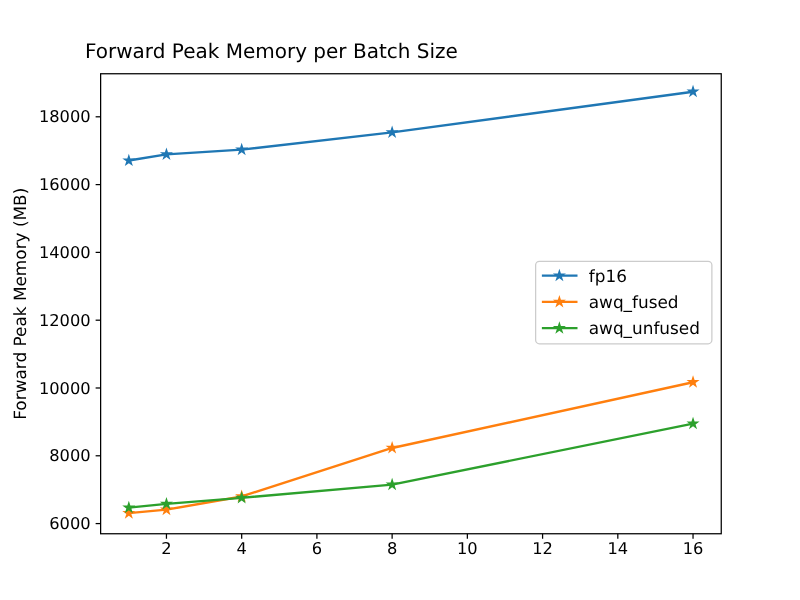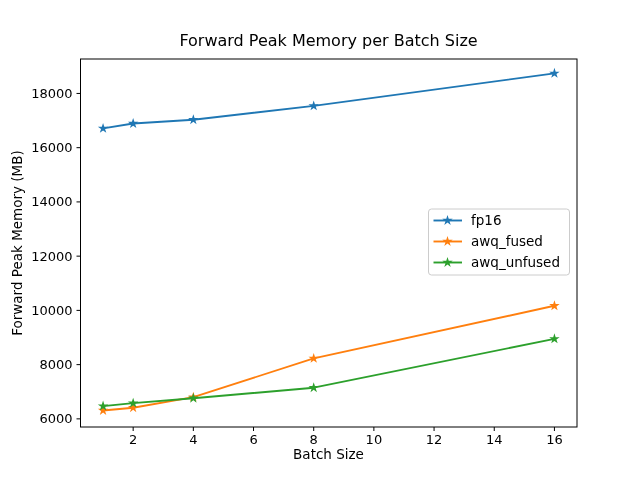--- a/index.html
+++ b/index.html
@@ -15,24 +15,23 @@
     background: #ffffff;
     overflow: hidden;
   }
   .figure svg {
     position: absolute;
     left: 0;
     top: 0;
   }
   .chart-title {
     position: absolute;
-    left: 80px;
+    left: 68px;
     top: 31px;
     width: 497px;
-    text-align: center;
     font-size: 16px;
     line-height: 19px;
     color: #000000;
     white-space: nowrap;
   }
   .x-label {
     position: absolute;
     left: 80px;
     top: 446px;
     width: 497px;
@@ -54,21 +53,20 @@
   text {
     font-family: "DejaVu Sans", "Liberation Sans", sans-serif;
     fill: #000000;
   }
 </style>
 </head>
 <body>
 
 <div class="figure">
   <div class="chart-title">Forward Peak Memory per Batch Size</div>
-  <div class="x-label">Batch Size</div>
   <div class="y-label">Forward Peak Memory (MB)</div>
   <svg id="chart-svg" width="640" height="480" viewBox="0 0 640 480">
       <g>
         <line x1="133.1590909090909" y1="427" x2="133.1590909090909" y2="431" stroke="#000000" stroke-width="1"></line>
         <text x="133.1590909090909" y="443.5" text-anchor="middle" font-size="13px" fill="#000000">2</text>
         <line x1="193.3409090909091" y1="427" x2="193.3409090909091" y2="431" stroke="#000000" stroke-width="1"></line>
         <text x="193.3409090909091" y="443.5" text-anchor="middle" font-size="13px" fill="#000000">4</text>
         <line x1="253.52272727272728" y1="427" x2="253.52272727272728" y2="431" stroke="#000000" stroke-width="1"></line>
         <text x="253.52272727272728" y="443.5" text-anchor="middle" font-size="13px" fill="#000000">6</text>
         <line x1="313.7045454545455" y1="427" x2="313.7045454545455" y2="431" stroke="#000000" stroke-width="1"></line>

